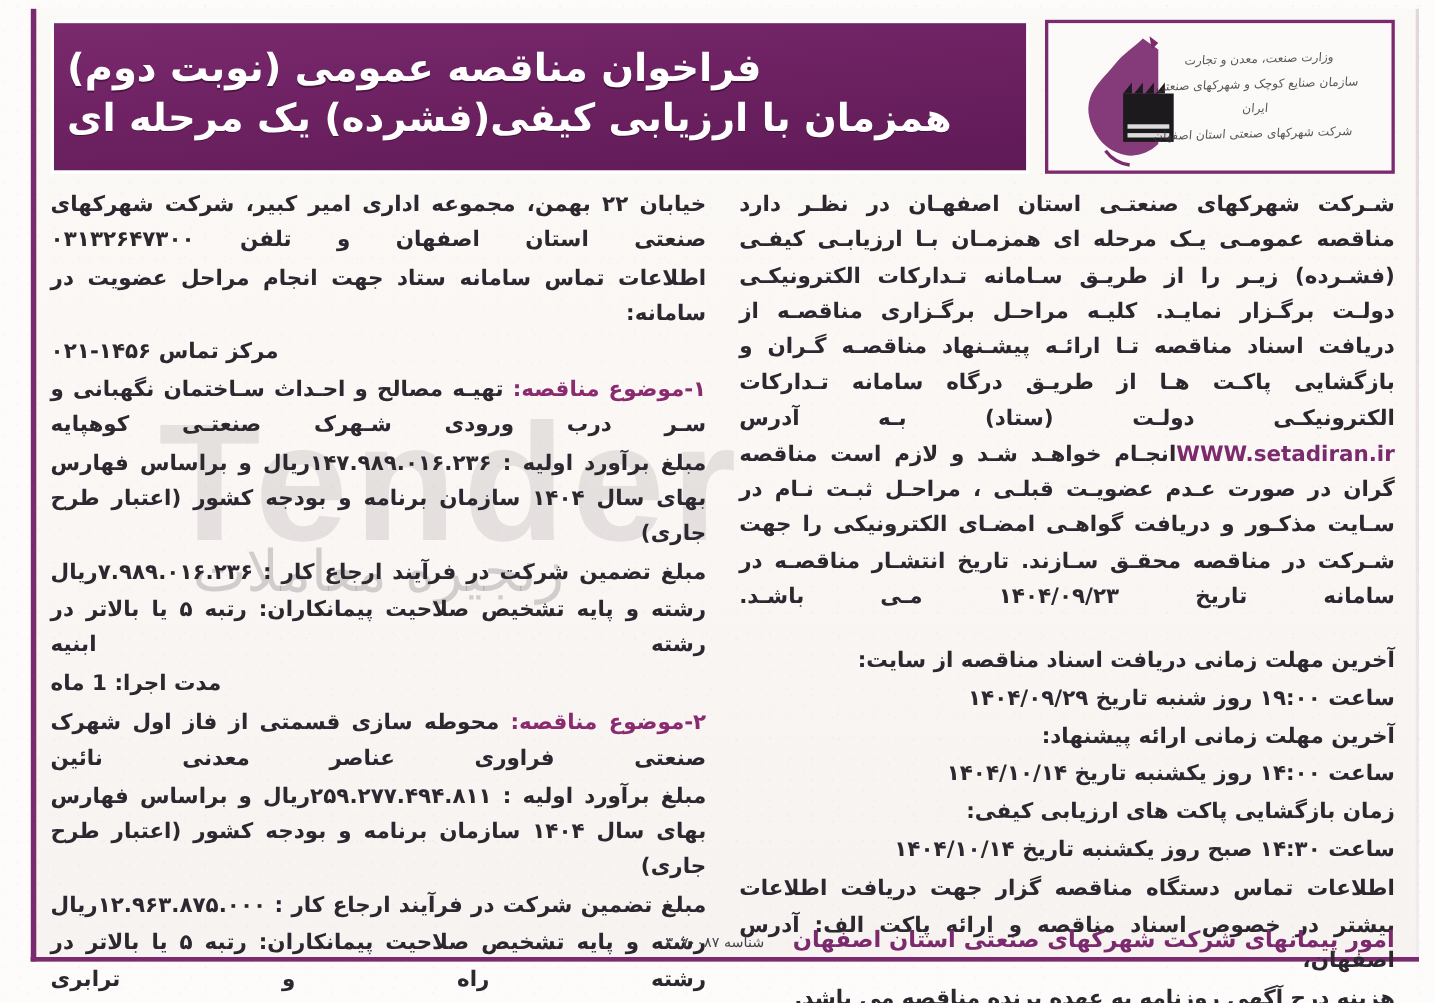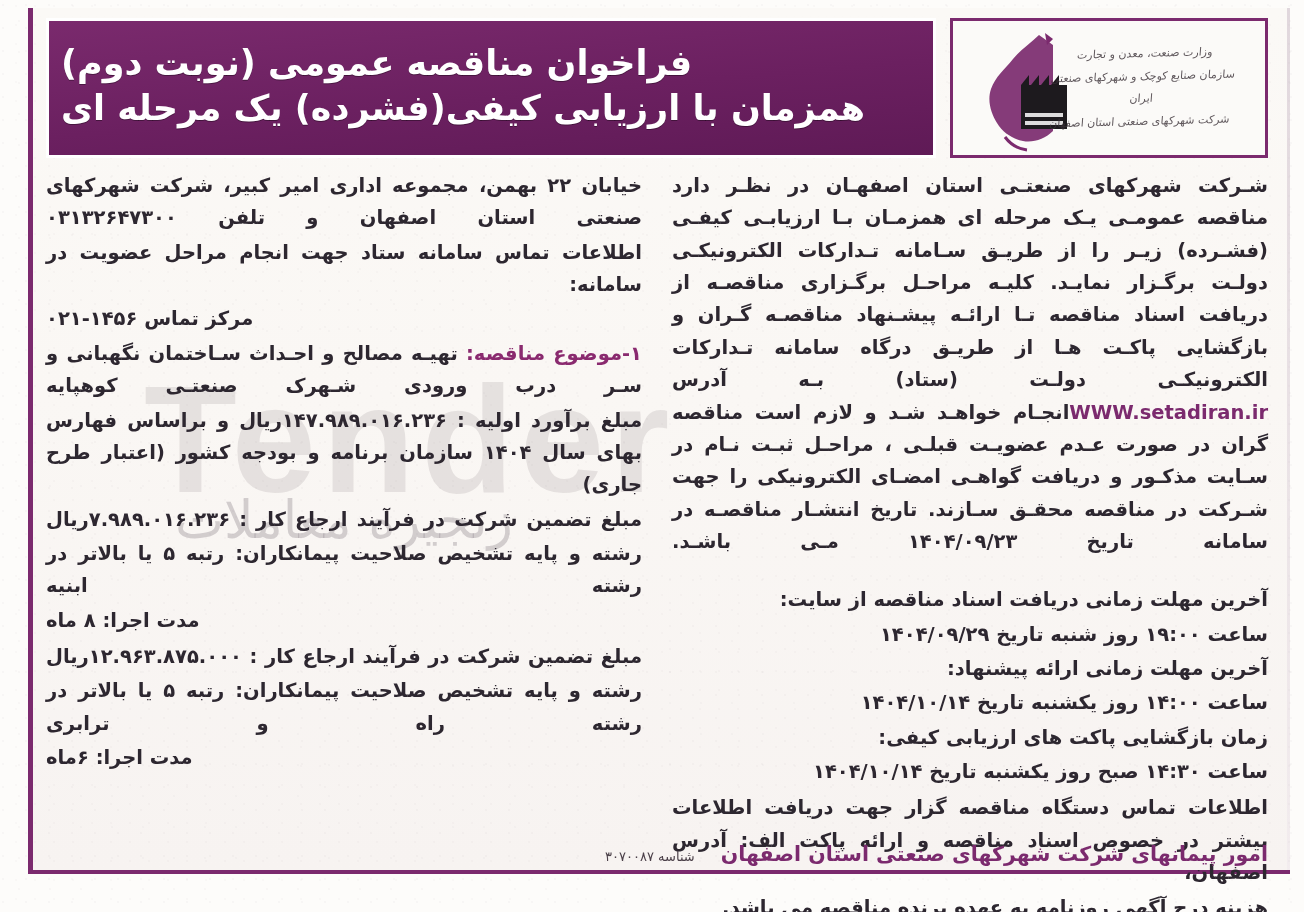--- a/index.html
+++ b/index.html
@@ -293,25 +293,29 @@
         <p class="p just"><span>مبلغ برآورد اولیه :</span>
           <span class="num">۱۴۷.۹۸۹.۰۱۶.۲۳۶</span><span>ریال و براساس فهارس بهای سال ۱۴۰۴ سازمان برنامه و بودجه کشور (اعتبار طرح جاری)</span></p>
 
         <p class="p just"><span>مبلغ تضمین شرکت در فرآیند ارجاع کار :</span>
           <span class="num">۷.۹۸۹.۰۱۶.۲۳۶</span><span>ریال</span></p>
 
         <p class="p just"><span>رشته و پایه تشخیص صلاحیت پیمانکاران:</span>
           <span>رتبه ۵ یا بالاتر در رشته ابنیه</span></p>
 
         <p class="p left-al"><span>مدت اجرا:</span>
-          <span>۸ ماه</span></p>
+          <span>1 ماه</span></p>
       </div>
 
       <div class="block">
-
+        <p class="p just"><span class="lbl">۲-موضوع مناقصه:</span>
+          <span>محوطه سازی قسمتی از فاز اول شهرک صنعتی فراوری عناصر معدنی نائین</span></p>
+
+        <p class="p just"><span>مبلغ برآورد اولیه :</span>
+          <span class="num">۲۵۹.۲۷۷.۴۹۴.۸۱۱</span><span>ریال و براساس فهارس بهای سال ۱۴۰۴ سازمان برنامه و بودجه کشور (اعتبار طرح جاری)</span></p>
 
         <p class="p just"><span>مبلغ تضمین شرکت در فرآیند ارجاع کار :</span>
           <span class="num">۱۲.۹۶۳.۸۷۵.۰۰۰</span><span>ریال</span></p>
 
         <p class="p just"><span>رشته و پایه تشخیص صلاحیت پیمانکاران:</span>
           <span>رتبه ۵ یا بالاتر در رشته راه و ترابری</span></p>
 
         <p class="p left-al"><span>مدت اجرا:</span>
           <span>۶ماه</span></p>
       </div>

